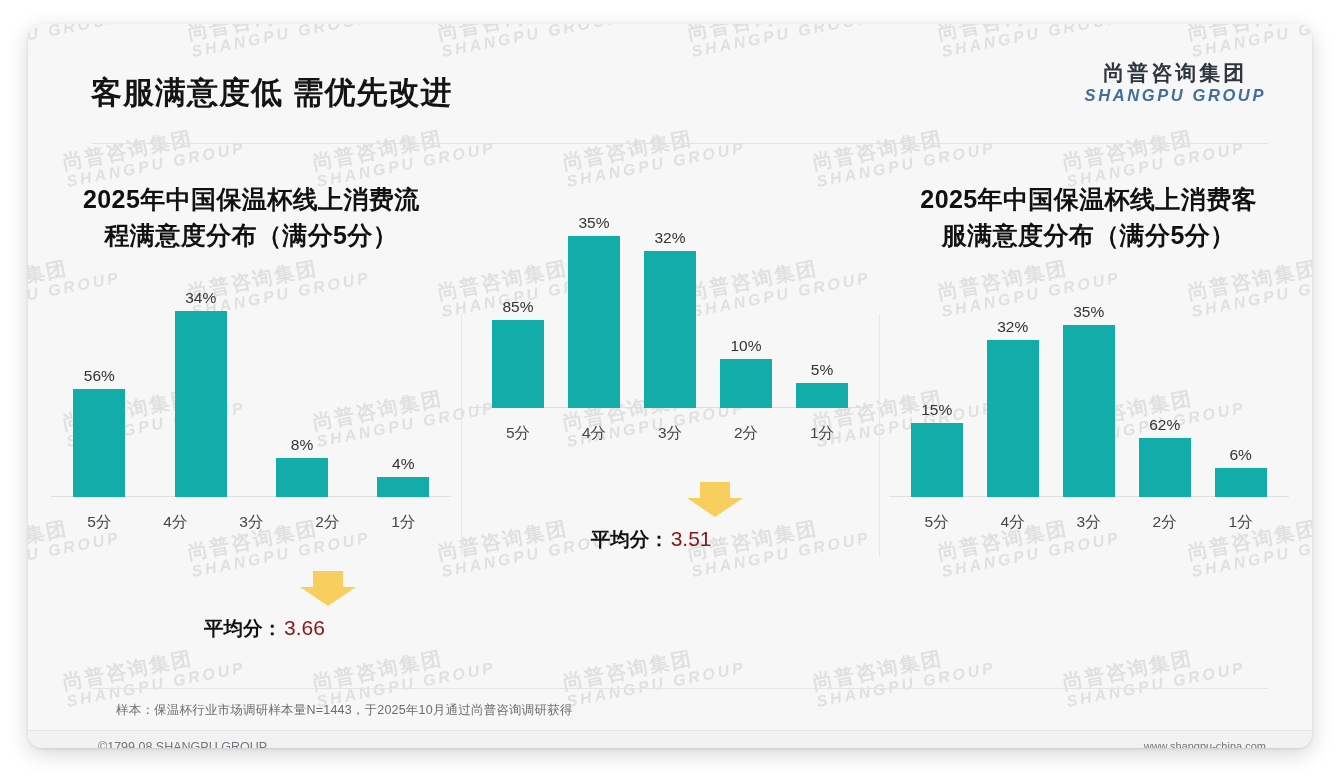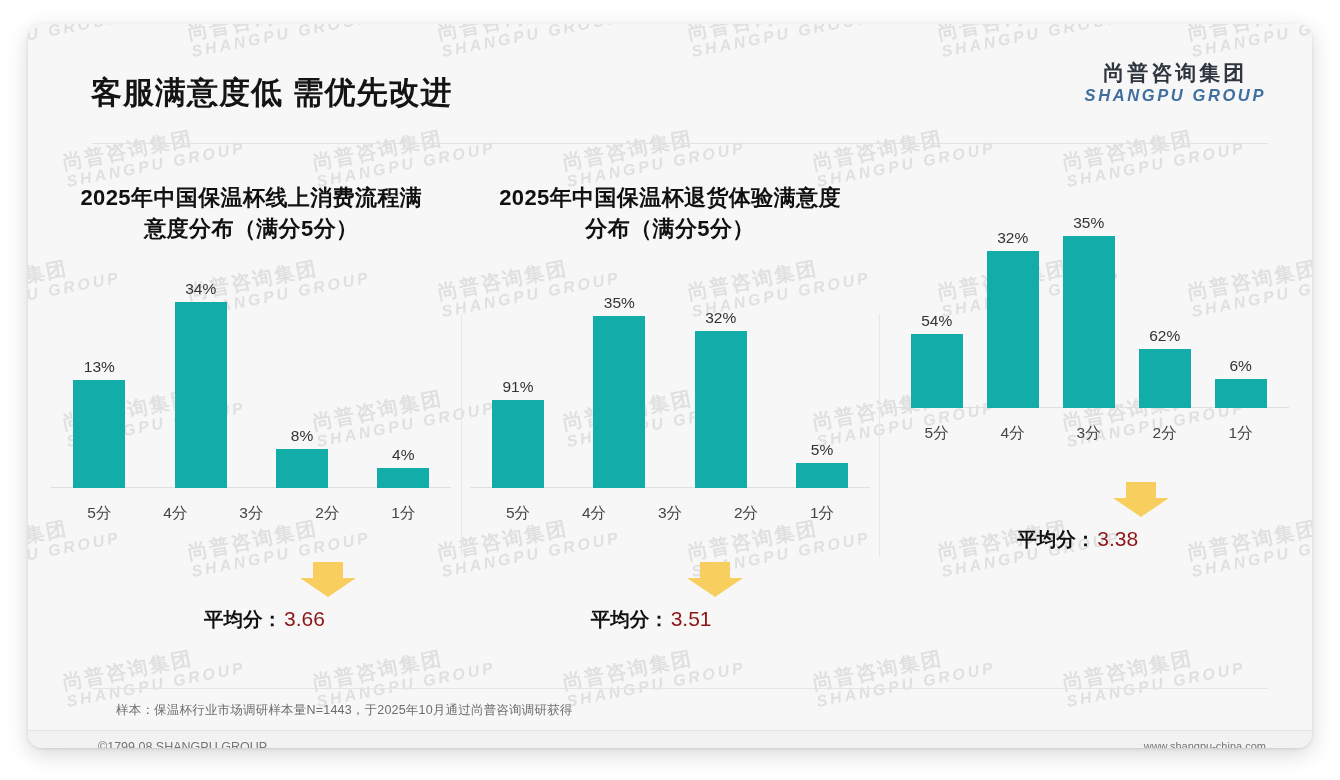--- a/index.html
+++ b/index.html
@@ -115,21 +115,21 @@
     left: 0;
     top: 150px;
     bottom: 118px;
     width: 1px;
     background: #e6e6e6;
   }
   .panel-title {
     margin: 18px auto 0;
     width: 88%;
     text-align: center;
-    font-size: 22px;
+    font-size: 25px;
     font-weight: bold;
     color: #111;
     line-height: 1.42;
     letter-spacing: .4px;
   }
 
   .plot {
     position: relative;
     margin: 20px auto 0;
     width: 400px;
@@ -452,21 +452,21 @@
   <div id="header-rule"></div>
 
   <div id="charts">
 
     <div class="panel" id="panel-0">
       <div class="panel-title">2025年中国保温杯线上消费流程满意度分布（满分5分）</div>
       <div class="plot">
         <div class="baseline"></div>
         <div class="bars">
             <div class="bar-col">
-              <div class="bar-value">13%</div>
+              <div class="bar-value">56%</div>
               <div class="bar-rect" style="height: 108px; background: rgb(18, 173, 168);"></div>
             </div>
             <div class="bar-col">
               <div class="bar-value">34%</div>
               <div class="bar-rect" style="height: 186px; background: rgb(18, 173, 168);"></div>
             </div>
             <div class="bar-col">
               <div class="bar-value">8%</div>
               <div class="bar-rect" style="height: 39px; background: rgb(18, 173, 168);"></div>
             </div>
@@ -488,35 +488,38 @@
           <div class="shaft"></div>
           <div class="head"></div>
         </div>
         <div class="avg-line">
           <span>平均分：</span><span class="avg-num">3.66</span>
         </div>
       </div>
     </div>
 
     <div class="panel" id="panel-1">
-      <div class="panel-title">2025年中国保温杯退货体验满意度分布（满分5分）</div>
       <div class="plot">
         <div class="baseline"></div>
         <div class="bars">
             <div class="bar-col">
-              <div class="bar-value">91%</div>
+              <div class="bar-value">85%</div>
               <div class="bar-rect" style="height: 88px; background: rgb(18, 173, 168);"></div>
             </div>
             <div class="bar-col">
               <div class="bar-value">35%</div>
               <div class="bar-rect" style="height: 172px; background: rgb(18, 173, 168);"></div>
             </div>
             <div class="bar-col">
               <div class="bar-value">32%</div>
               <div class="bar-rect" style="height: 157px; background: rgb(18, 173, 168);"></div>
+            </div>
+            <div class="bar-col">
+              <div class="bar-value">10%</div>
+              <div class="bar-rect" style="height: 49px; background: rgb(18, 173, 168);"></div>
             </div>
             <div class="bar-col">
               <div class="bar-value">5%</div>
               <div class="bar-rect" style="height: 25px; background: rgb(18, 173, 168);"></div>
             </div>
           </div>
         <div class="cat-labels">
             <div class="cat-label">5分</div>
             <div class="cat-label">4分</div>
             <div class="cat-label">3分</div>
@@ -529,25 +532,26 @@
           <div class="shaft"></div>
           <div class="head"></div>
         </div>
         <div class="avg-line">
           <span>平均分：</span><span class="avg-num">3.51</span>
         </div>
       </div>
     </div>
 
     <div class="panel" id="panel-2">
+      <div class="panel-title">2025年中国保温杯线上消费客服满意度分布（满分5分）</div>
       <div class="plot">
         <div class="baseline"></div>
         <div class="bars">
             <div class="bar-col">
-              <div class="bar-value">54%</div>
+              <div class="bar-value">15%</div>
               <div class="bar-rect" style="height: 74px; background: rgb(18, 173, 168);"></div>
             </div>
             <div class="bar-col">
               <div class="bar-value">32%</div>
               <div class="bar-rect" style="height: 157px; background: rgb(18, 173, 168);"></div>
             </div>
             <div class="bar-col">
               <div class="bar-value">35%</div>
               <div class="bar-rect" style="height: 172px; background: rgb(18, 173, 168);"></div>
             </div>
@@ -561,29 +565,20 @@
             </div>
           </div>
         <div class="cat-labels">
             <div class="cat-label">5分</div>
             <div class="cat-label">4分</div>
             <div class="cat-label">3分</div>
             <div class="cat-label">2分</div>
             <div class="cat-label">1分</div>
           </div>
       </div>
-      <div class="avg-block">
-        <div class="arrow">
-          <div class="shaft"></div>
-          <div class="head"></div>
-        </div>
-        <div class="avg-line">
-          <span>平均分：</span><span class="avg-num">3.38</span>
-        </div>
-      </div>
     </div>
 
   </div>
 
   <div id="footnote-rule"></div>
   <div id="footnote">样本：保温杯行业市场调研样本量N=1443，于2025年10月通过尚普咨询调研获得</div>
 
   <div id="footer-rule"></div>
   <div id="footer"></div>
   <div id="footer-left">©1799.08 SHANGPU GROUP</div>

